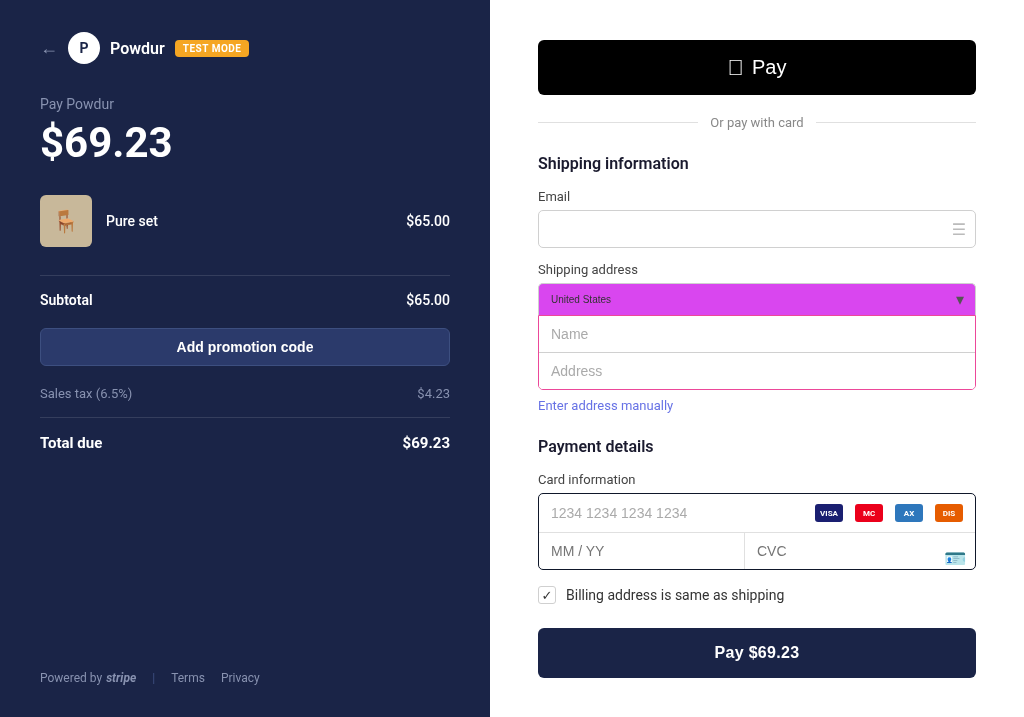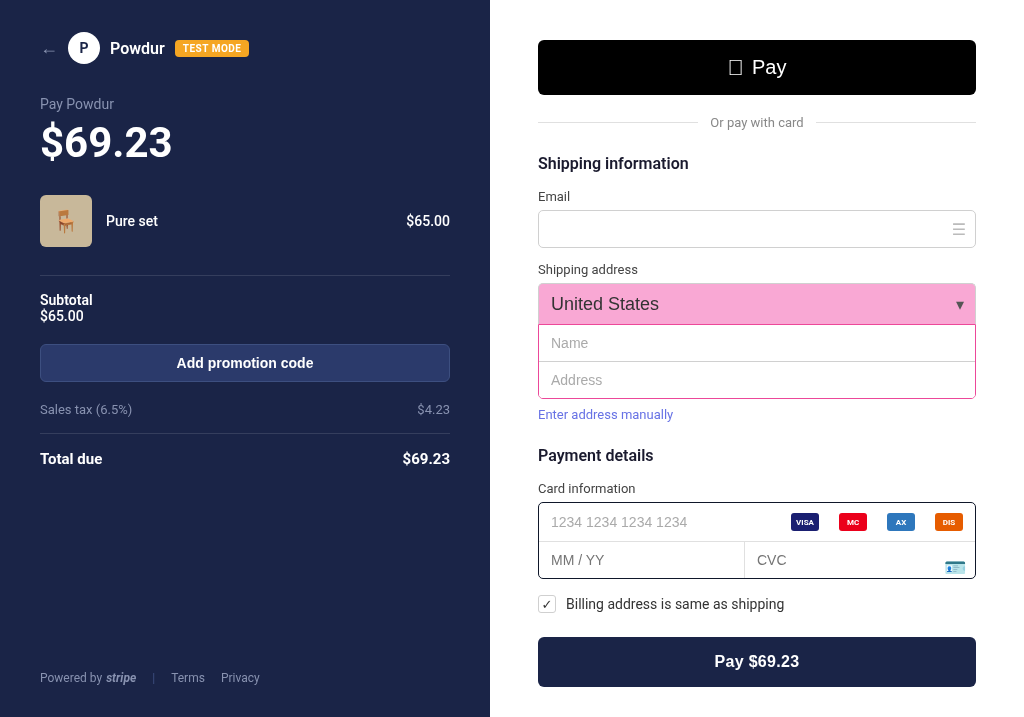--- a/index.html
+++ b/index.html
@@ -113,21 +113,20 @@
     .divider {
       border: none;
       border-top: 1px solid rgba(255,255,255,0.12);
       margin: 4px 0 16px;
     }
 
     .subtotal-row {
       display: flex;
       justify-content: space-between;
       margin-bottom: 20px;
-      flex-direction: column;
     }
 
     .subtotal-label {
       font-size: 14px;
       font-weight: 600;
       color: #fff;
     }
 
     .subtotal-value {
       font-size: 14px;
@@ -314,24 +313,24 @@
     .select-wrapper {
       position: relative;
       margin-bottom: 0;
     }
 
     .form-select {
       width: 100%;
       border: 1px solid #d0d0d0;
       border-radius: 5px 5px 0 0;
       padding: 10px 12px;
-      font-size: 18px;
+      font-size: 10px;
       color: #333;
       outline: none;
-      background: #f9a8d4;
+      background: #d946ef;
       appearance: none;
       cursor: pointer;
       border-bottom: none;
     }
 
     .chevron-icon {
       position: absolute;
       right: 12px;
       top: 50%;
       transform: translateY(-50%);
@@ -397,21 +396,21 @@
       color: #333;
       background: transparent;
     }
 
     .card-number-input::placeholder {
       color: #aaa;
     }
 
     .card-icons {
       display: flex;
-      gap: 20px;
+      gap: 12px;
       align-items: center;
     }
 
     .card-icon {
       width: 28px;
       height: 18px;
       border-radius: 3px;
       display: flex;
       align-items: center;
       justify-content: center;

